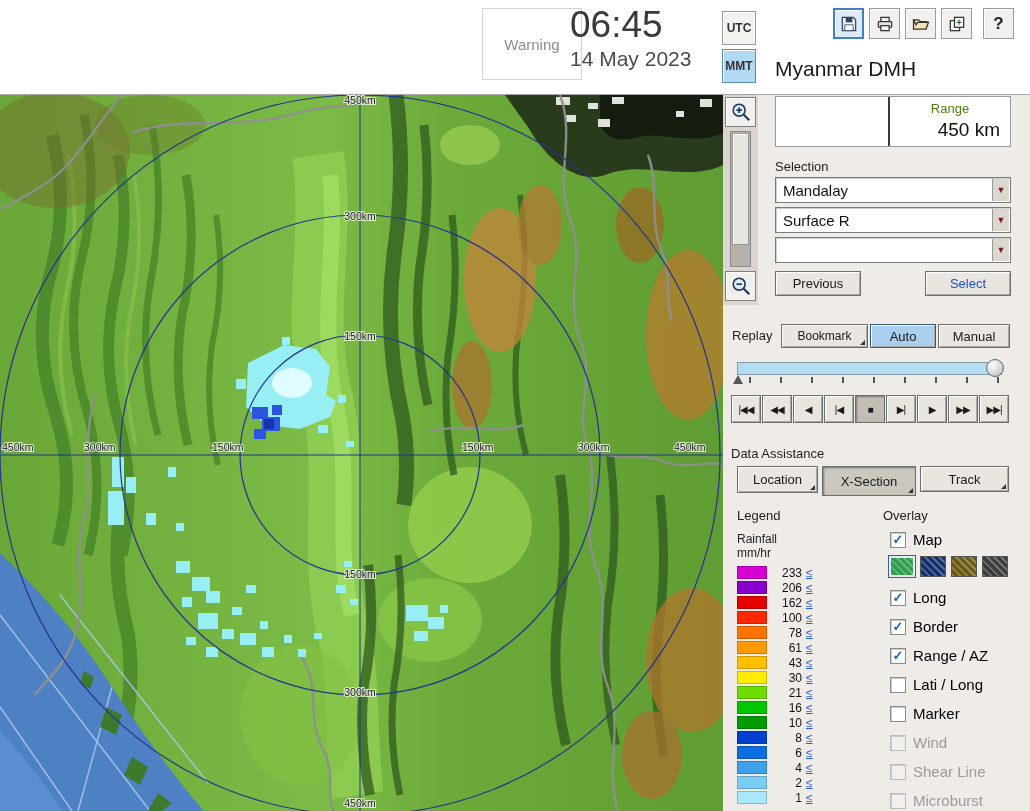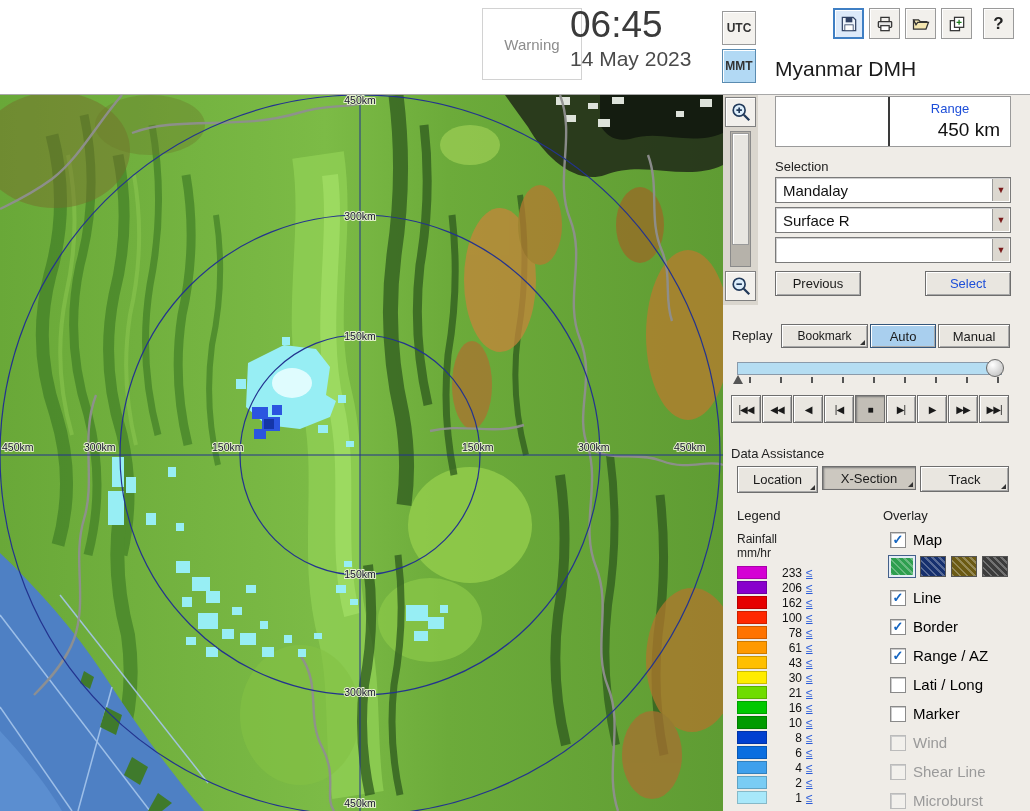--- a/index.html
+++ b/index.html
@@ -40,21 +40,21 @@
 
   .zoom-strip { left:0; top:0; width:35px; height:210px; background:#dad6ce; }
   .zoom-btn { position:absolute; left:2px; width:31px; height:30px; background:#f2f0ec; border:1px solid #808080; box-shadow:inset 1px 1px 0 #fff; display:flex; align-items:center; justify-content:center; padding:0; cursor:pointer; }
   .zoom-in { top:2px; } .zoom-out { top:176px; }
   .vscroll { position:absolute; left:7px; top:36px; width:21px; height:136px; background:#b6b2aa; border:1px solid #8a8a8a; }
   .vthumb { position:absolute; left:1px; top:1px; width:17px; height:112px; background:#e8e6e1; border:1px solid #9a9a9a; box-shadow:inset 1px 1px 0 #fff; }
 
   .range-box { left:52px; top:1px; width:236px; height:51px; background:#fff; border:1px solid #9a9a9a; display:flex; }
   .range-left { width:114px; border-right:2px solid #3a3a3a; }
   .range-right { flex:1; }
-  .range-label { text-align:center; font-size:13px; color:#1d4ed8; margin-top:4px; }
+  .range-label { text-align:center; font-size:13px; color:#4d7c0f; margin-top:4px; }
   .range-value { text-align:right; padding-right:10px; font-size:19px; color:#111; margin-top:3px; }
 
   .sec-label { font-size:13px; color:#222; }
   .selection-label { left:52px; top:64px; }
   .select { left:52px; width:236px; height:26px; background:#fff; border:1px solid #7a7a7a; box-shadow:inset 1px 1px 0 #cfcfcf; display:flex; align-items:center; padding-left:7px; font-size:15px; color:#111; cursor:pointer; }
   .sel-site { top:82px; } .sel-prod { top:112px; } .sel-extra { top:142px; }
   .dd { position:absolute; right:1px; top:1px; bottom:1px; width:17px; background:#dcd8d0; border-left:1px solid #999; color:#7a1a1a; font-size:9px; display:flex; align-items:center; justify-content:center; }
 
   .btn { background:#e9e6e0; border:1px solid #6e6e6e; box-shadow:inset 1px 1px 0 #fff, inset -1px -1px 0 #a8a8a8; font-size:13px; color:#1a1a1a; display:flex; align-items:center; justify-content:center; font-family:inherit; cursor:pointer; }
   .btn.pressed { background:#ccc8c0; box-shadow:inset 1px 1px 2px #777; }
@@ -74,21 +74,21 @@
   .tl-thumb { position:absolute; right:-3px; top:-4px; width:18px; height:18px; border-radius:50%; background:radial-gradient(circle at 35% 30%, #ffffff, #b8b8b8); border:1px solid #666; cursor:grab; }
   .tl-start { left:10px; top:280px; width:0; height:0; border-left:5px solid transparent; border-right:5px solid transparent; border-bottom:9px solid #555; }
   .tl-ticks span { position:absolute; top:282px; width:2px; height:6px; background:#555; }
 
   .transport { left:8px; top:300px; width:281px; display:flex; }
   .transport button { width:30px; height:28px; margin-right:1px; background:#e9e6e0; border:1px solid #6e6e6e; box-shadow:inset 1px 1px 0 #fff, inset -1px -1px 0 #a8a8a8; font-size:10px; letter-spacing:-1px; color:#1a1a1a; padding:0; font-family:inherit; cursor:pointer; }
   .transport button.pressed { background:#c2beb6; box-shadow:inset 1px 1px 2px #777; }
 
   .da-label { left:8px; top:351px; }
   .loc-btn { left:14px; top:371px; width:81px; height:27px; }
-  .xsec-btn { left:99px; top:371px; width:94px; height:24px; }
+  .xsec-btn { left:99px; top:371px; width:94px; height:30px; }
   .track-btn { left:197px; top:371px; width:89px; height:26px; }
 
   .legend-title { left:14px; top:413px; }
   .overlay-title { left:160px; top:413px; }
   .legend-unit1 { left:14px; top:437px; font-size:12px; color:#222; }
   .legend-unit2 { left:14px; top:451px; font-size:12px; color:#222; }
   .legend-rows { left:14px; top:470px; width:120px; }
   .lrow { height:15px; display:flex; align-items:center; }
   .lsw { width:30px; height:13px; display:inline-block; border:1px solid rgba(0,0,0,.2); }
   .lval { width:30px; text-align:right; font-size:12px; margin-left:5px; color:#111; }
@@ -506,21 +506,21 @@
       <span class="olabel">Map</span>
     </div>
     <div class="map-swatches">
       <span class="msw selected" style="background-color: rgb(46, 158, 79);"></span>
       <span class="msw" style="background-color: rgb(22, 48, 110);"></span>
       <span class="msw" style="background-color: rgb(107, 90, 20);"></span>
       <span class="msw" style="background-color: rgb(60, 60, 60);"></span>
     </div>
     <div class="orow" style="top:494px">
       <span class="cb checked"><span>✓</span></span>
-      <span class="olabel">Line</span>
+      <span class="olabel">Long</span>
     </div>
     <div class="orow" style="top:523px">
       <span class="cb checked"><span>✓</span></span>
       <span class="olabel">Border</span>
     </div>
     <div class="orow" style="top:552px">
       <span class="cb checked"><span>✓</span></span>
       <span class="olabel">Range / AZ</span>
     </div>
     <div class="orow" style="top:581px">

